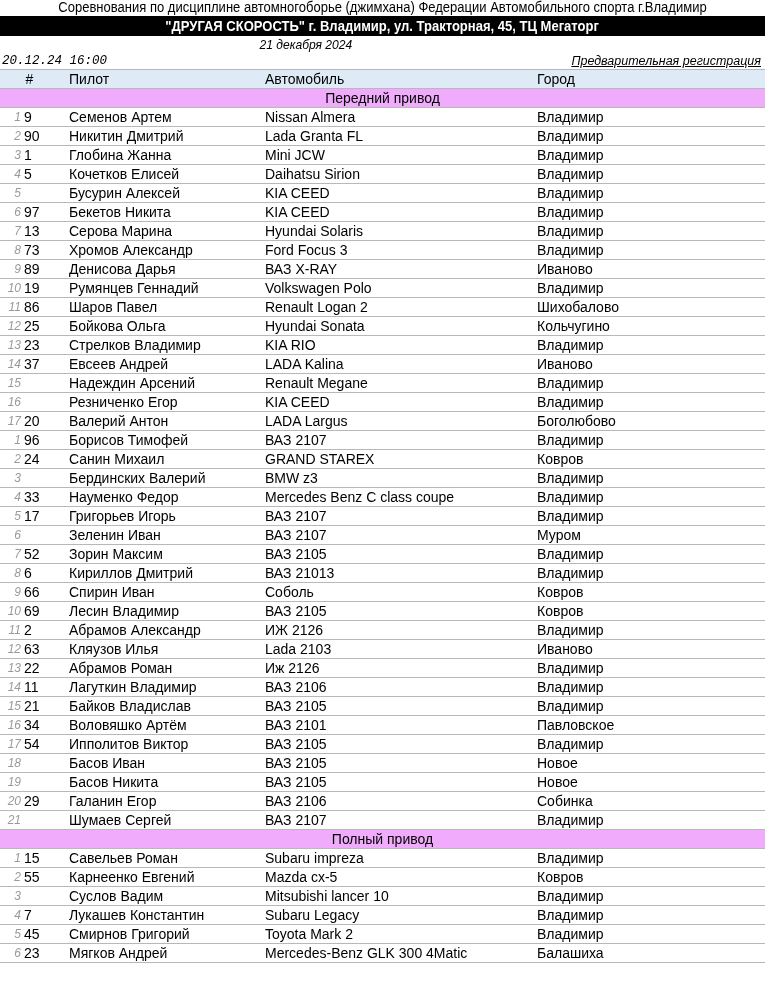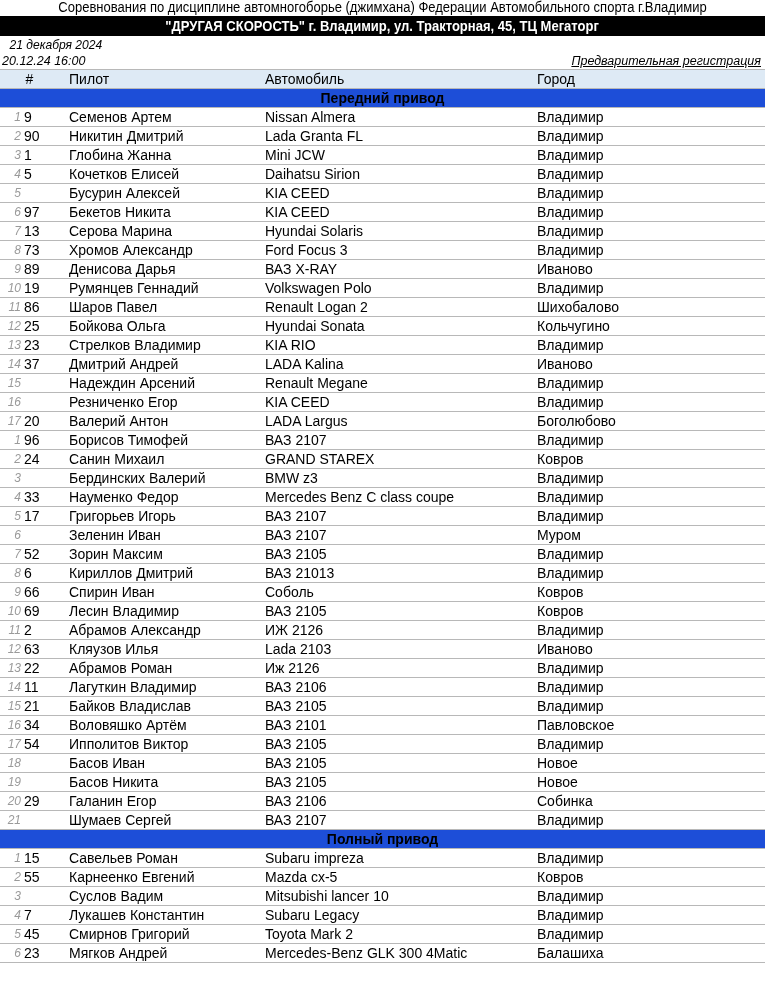--- a/index.html
+++ b/index.html
@@ -1,31 +1,31 @@
 <!DOCTYPE html>
 <html><head>
 <meta charset="utf-8">
 <style>
   html, body { margin:0; padding:0; background:#ffffff; }
   body { width:765px; height:982px; overflow:hidden; font-family:"Liberation Sans", sans-serif; color:#000; position:relative; }
   .title { position:absolute; left:0; top:0; width:765px; height:16px; line-height:15px; text-align:center; font-size:14px; transform:scaleX(0.93); transform-origin:center; white-space:nowrap; }
   .banner { position:absolute; left:0; top:16px; width:765px; height:20px; background:#000; color:#fff; line-height:20px; text-align:center; font-weight:bold; font-size:14px; white-space:nowrap; }
   .banner span { display:inline-block; transform:scaleX(0.93); }
-  .date { position:absolute; left:6px; top:36px; width:612px; height:17px; line-height:17px; text-align:left; font-style:italic; font-size:13px; }
+  .date { position:absolute; left:0; top:36px; width:612px; height:17px; line-height:17px; text-align:center; font-style:italic; font-size:13px; }
   .date span { display:inline-block; transform:scaleX(0.93); }
   .meta { position:absolute; left:0; top:53px; width:765px; height:16px; line-height:16px; font-style:italic; font-size:12.5px; }
-  .meta .ts { position:absolute; left:2px; top:0; }
+  .meta .ts { position:absolute; left:2px; top:0;font-family:Liberation Mono, monospace; }
   .meta .reg { position:absolute; right:4px; top:0; text-decoration:underline;font-style:italic; }
   table { position:absolute; left:0; top:69px; width:765px; border-collapse:collapse; table-layout:fixed; }
   col.c-idx { width:24px; } col.c-num { width:45px; } col.c-pilot { width:196px; } col.c-car { width:272px; } col.c-city { width:228px; }
   th, td { height:18px; padding:0; font-size:14px; line-height:18px; border-bottom:1px solid #b8b8b8; white-space:nowrap; overflow:hidden; text-align:left; }
   thead th { background:#deeaf5; font-weight:normal; border-top:1px solid #b8b8b8; }
   thead th.h-num { text-align:left; padding-left:0; }
   thead th.h-num span { display:inline-block; width:11px; text-align:center; }
-  tr.section td { background:#1d4ed8; text-align:center; font-weight:bold; }
+  tr.section td { background:#f0abfc; text-align:center; font-weight:normal; }
   td.idx { text-align:right; padding-right:3px; font-style:italic; color:#9a9a9a; font-size:12px; }
   td.num { padding-left:0; }
 </style>
 </head>
 <body>
 
 <div class="title">Соревнования по дисциплине автомногоборье (джимхана) Федерации Автомобильного спорта г.Владимир</div>
 <div class="banner"><span>"ДРУГАЯ СКОРОСТЬ" г. Владимир, ул. Тракторная, 45, ТЦ Мегаторг</span></div>
 <div class="date"><span>21 декабря 2024</span></div>
 <div class="meta">
@@ -141,21 +141,21 @@
       <tr>
         <td class="idx">13</td>
         <td class="num">23</td>
         <td>Стрелков Владимир</td>
         <td>KIA RIO</td>
         <td>Владимир</td>
       </tr>
       <tr>
         <td class="idx">14</td>
         <td class="num">37</td>
-        <td>Дмитрий Андрей</td>
+        <td>Евсеев Андрей</td>
         <td>LADA Kalina</td>
         <td>Иваново</td>
       </tr>
       <tr>
         <td class="idx">15</td>
         <td class="num"></td>
         <td>Надеждин Арсений</td>
         <td>Renault Megane</td>
         <td>Владимир</td>
       </tr>

